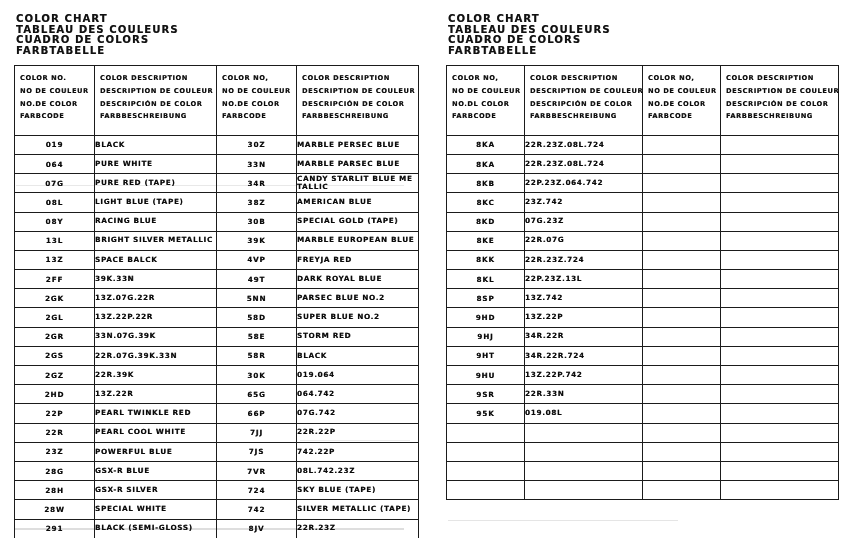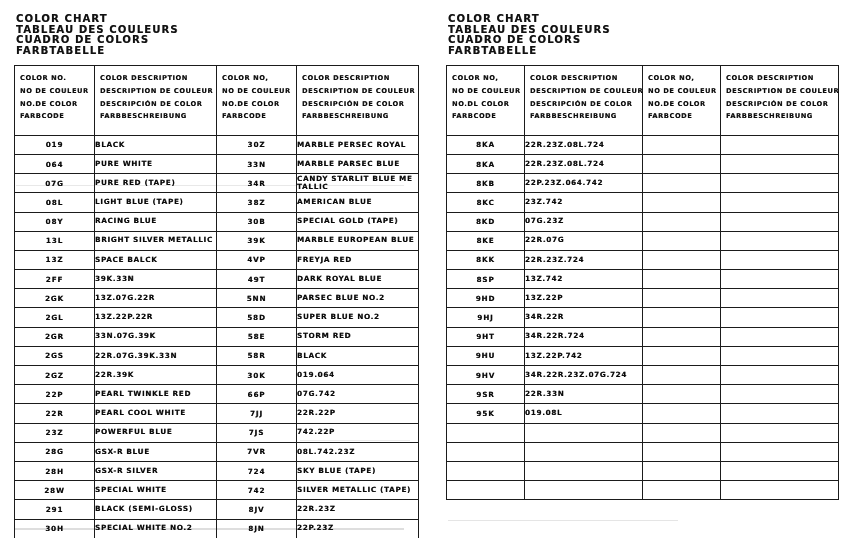--- a/index.html
+++ b/index.html
@@ -162,21 +162,21 @@
               <div class="hl">FARBBESCHREIBUNG</div>
             </div>
           </td>
         </tr>
       </thead>
       <tbody id="left-body">
           <tr>
             <td class="cell-no">019</td>
             <td class="cell-desc">BLACK</td>
             <td class="cell-no">30Z</td>
-            <td class="cell-desc">MARBLE PERSEC ROYAL</td>
+            <td class="cell-desc">MARBLE PERSEC BLUE</td>
           </tr>
           <tr>
             <td class="cell-no">064</td>
             <td class="cell-desc">PURE WHITE</td>
             <td class="cell-no">33N</td>
             <td class="cell-desc">MARBLE PARSEC BLUE</td>
           </tr>
           <tr>
             <td class="cell-no">07G</td>
             <td class="cell-desc">PURE RED (TAPE)</td>
@@ -235,20 +235,26 @@
             <td class="cell-no">2GS</td>
             <td class="cell-desc">22R.07G.39K.33N</td>
             <td class="cell-no">58R</td>
             <td class="cell-desc">BLACK</td>
           </tr>
           <tr>
             <td class="cell-no">2GZ</td>
             <td class="cell-desc">22R.39K</td>
             <td class="cell-no">30K</td>
             <td class="cell-desc">019.064</td>
+          </tr>
+          <tr>
+            <td class="cell-no">2HD</td>
+            <td class="cell-desc">13Z.22R</td>
+            <td class="cell-no">65G</td>
+            <td class="cell-desc">064.742</td>
           </tr>
           <tr>
             <td class="cell-no">22P</td>
             <td class="cell-desc">PEARL TWINKLE RED</td>
             <td class="cell-no">66P</td>
             <td class="cell-desc">07G.742</td>
           </tr>
           <tr>
             <td class="cell-no">22R</td>
             <td class="cell-desc">PEARL COOL WHITE</td>
@@ -384,20 +390,26 @@
             <td class="cell-no cell-empty"></td>
             <td class="cell-desc cell-empty"></td>
           </tr>
           <tr>
             <td class="cell-no">8KK</td>
             <td class="cell-desc">22R.23Z.724</td>
             <td class="cell-no cell-empty"></td>
             <td class="cell-desc cell-empty"></td>
           </tr>
           <tr>
+            <td class="cell-no">8KL</td>
+            <td class="cell-desc">22P.23Z.13L</td>
+            <td class="cell-no cell-empty"></td>
+            <td class="cell-desc cell-empty"></td>
+          </tr>
+          <tr>
             <td class="cell-no">8SP</td>
             <td class="cell-desc">13Z.742</td>
             <td class="cell-no cell-empty"></td>
             <td class="cell-desc cell-empty"></td>
           </tr>
           <tr>
             <td class="cell-no">9HD</td>
             <td class="cell-desc">13Z.22P</td>
             <td class="cell-no cell-empty"></td>
             <td class="cell-desc cell-empty"></td>
@@ -410,26 +422,20 @@
           </tr>
           <tr>
             <td class="cell-no">9HT</td>
             <td class="cell-desc">34R.22R.724</td>
             <td class="cell-no cell-empty"></td>
             <td class="cell-desc cell-empty"></td>
           </tr>
           <tr>
             <td class="cell-no">9HU</td>
             <td class="cell-desc">13Z.22P.742</td>
-            <td class="cell-no cell-empty"></td>
-            <td class="cell-desc cell-empty"></td>
-          </tr>
-          <tr>
-            <td class="cell-no">9HV</td>
-            <td class="cell-desc">34R.22R.23Z.07G.724</td>
             <td class="cell-no cell-empty"></td>
             <td class="cell-desc cell-empty"></td>
           </tr>
           <tr>
             <td class="cell-no">9SR</td>
             <td class="cell-desc">22R.33N</td>
             <td class="cell-no cell-empty"></td>
             <td class="cell-desc cell-empty"></td>
           </tr>
           <tr>

